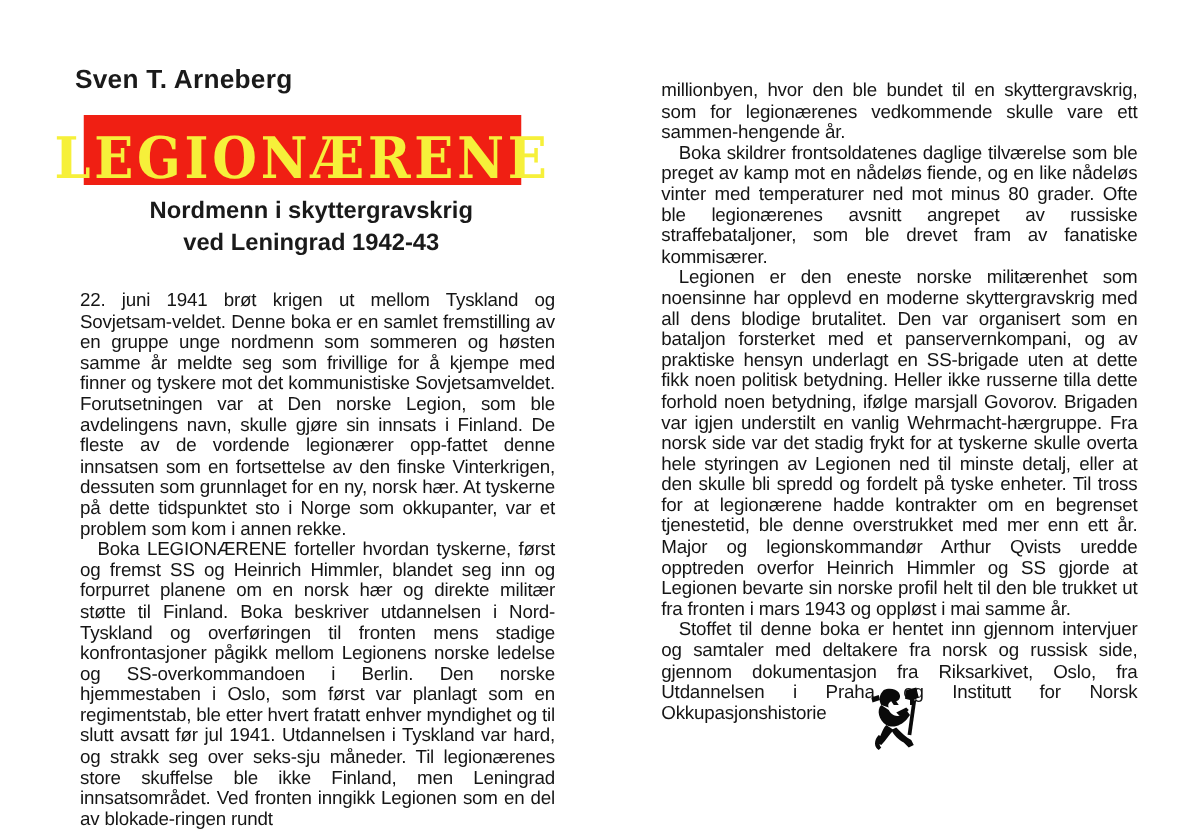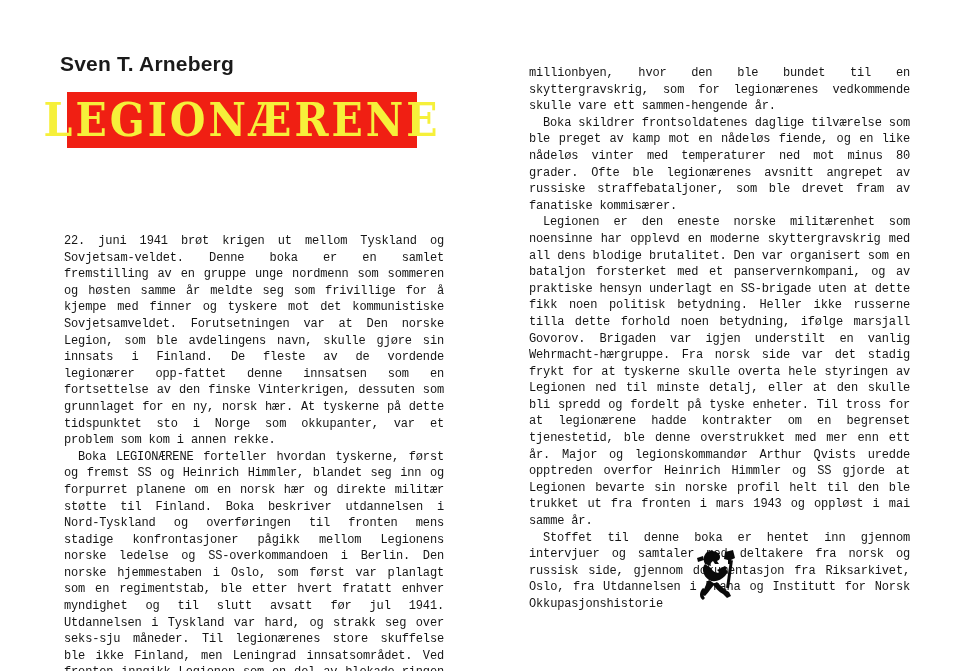--- a/index.html
+++ b/index.html
@@ -35,21 +35,21 @@
       color: #1a1a1a;
     }
     .title-banner {
       position: absolute;
       left: 67px;
       top: 92px;
       width: 350px;
       height: 56px;
       background: #f01f13;
       display: flex;
-      align-items: center;
+      align-items: flex-end;
       justify-content: center;
     }
     .title-text {
       font-family: "DejaVu Serif", serif;
       font-weight: bold;
       font-size: 41px;
       color: #f6f03a;
       letter-spacing: 3px;
       line-height: 1;
       transform: scaleY(1.12);
@@ -61,22 +61,22 @@
       top: 156px;
       text-align: center;
       font-family: "Liberation Sans", sans-serif;
       font-weight: bold;
       font-size: 19px;
       line-height: 26px;
       color: #1a1a1a;
     }
     .body-col {
       position: absolute;
-      font-family: Liberation Mono, monospace;
-      font-size: 12px;
+      font-family: Liberation Sans, sans-serif;
+      font-size: 15px;
       line-height: 16.6px;
       text-align: justify;
       color: #151515;
       letter-spacing: -0.15px;
       word-spacing: 0px;
     }
     .left-col {
       left: 64px;
       top: 233px;
       width: 380px;
@@ -105,20 +105,22 @@
 <body>
 
 <div class="page page-left">
   <div class="author">Sven T. Arneberg</div>
 
   <div class="title-banner">
     <span class="title-text">LEGIONÆRENE</span>
   </div>
 
   <div class="subtitle">
+    <div>Nordmenn i skyttergravskrig</div>
+    <div>ved Leningrad 1942-43</div>
   </div>
 
   <div class="body-col left-col">
     <p class="no-indent">22. juni 1941 brøt krigen ut mellom Tyskland og Sovjetsam-veldet. Denne boka er en samlet fremstilling av en gruppe unge nordmenn som sommeren og høsten samme år meldte seg som frivillige for å kjempe med finner og tyskere mot det kommunistiske Sovjetsamveldet. Forutsetningen var at Den norske Legion, som ble avdelingens navn, skulle gjøre sin innsats i Finland. De fleste av de vordende legionærer opp-fattet denne innsatsen som en fortsettelse av den finske Vinterkrigen, dessuten som grunnlaget for en ny, norsk hær. At tyskerne på dette tidspunktet sto i Norge som okkupanter, var et problem som kom i annen rekke.</p>
     <p>Boka LEGIONÆRENE forteller hvordan tyskerne, først og fremst SS og Heinrich Himmler, blandet seg inn og forpurret planene om en norsk hær og direkte militær støtte til Finland. Boka beskriver utdannelsen i Nord-Tyskland og overføringen til fronten mens stadige konfrontasjoner pågikk mellom Legionens norske ledelse og SS-overkommandoen i Berlin. Den norske hjemmestaben i Oslo, som først var planlagt som en regimentstab, ble etter hvert fratatt enhver myndighet og til slutt avsatt før jul 1941. Utdannelsen i Tyskland var hard, og strakk seg over seks-sju måneder. Til legionærenes store skuffelse ble ikke Finland, men Leningrad innsatsområdet. Ved fronten inngikk Legionen som en del av blokade-ringen rundt</p>
   </div>
 </div>
 
 <div class="page page-right">
   <div class="body-col right-col">

